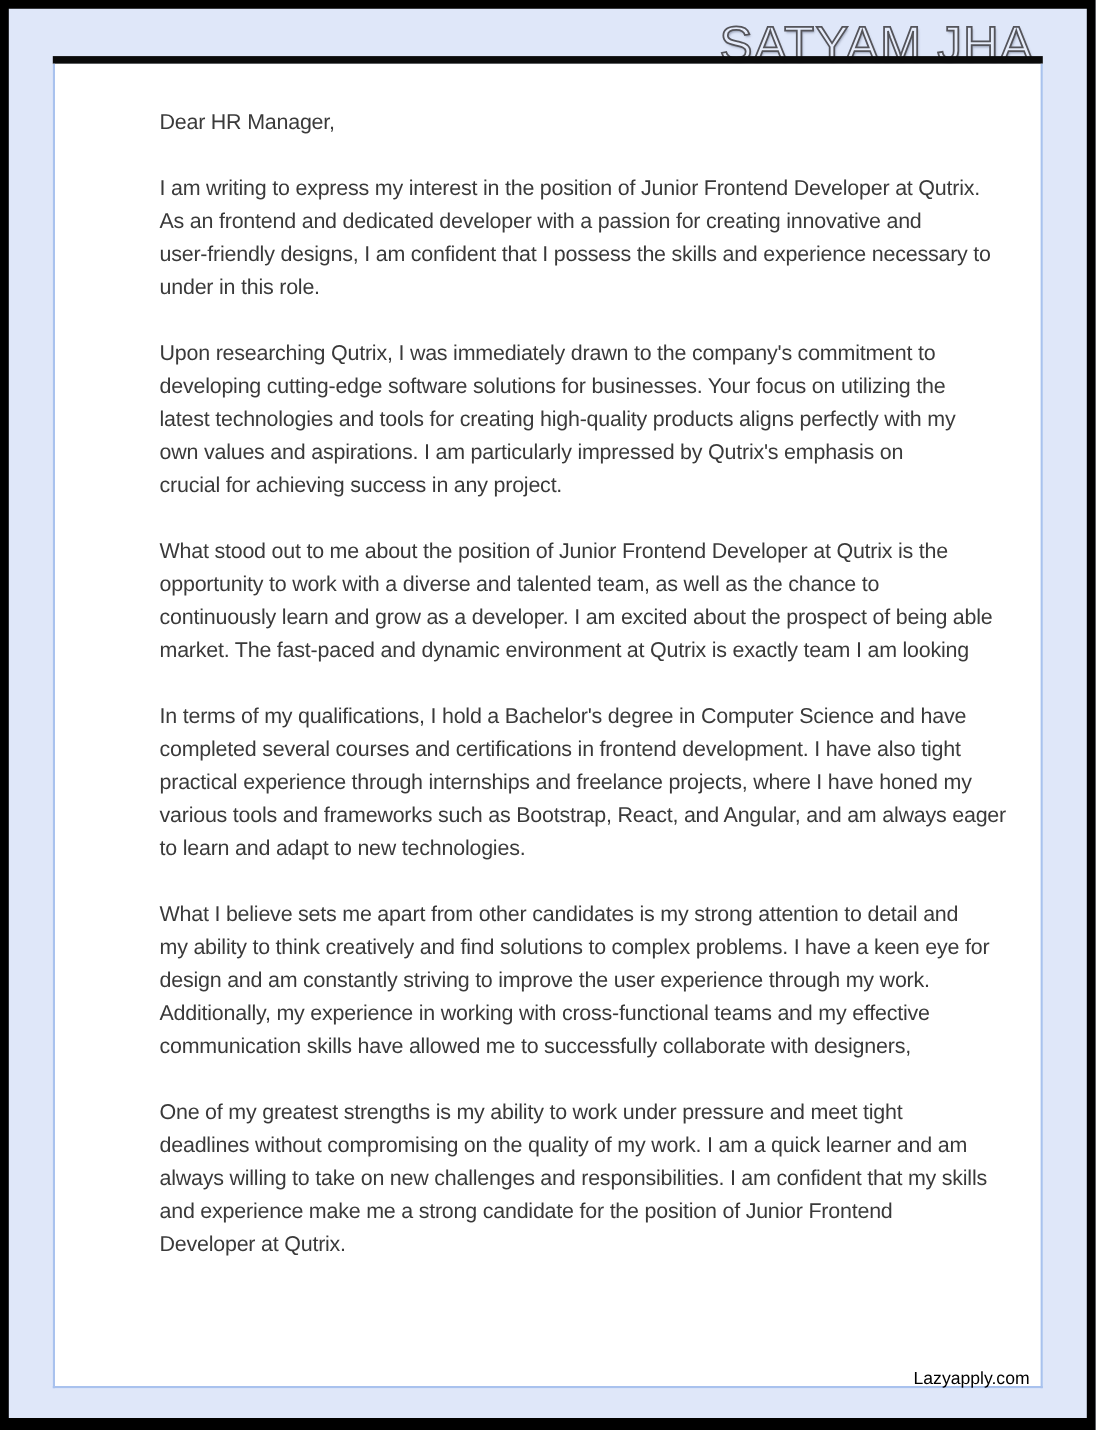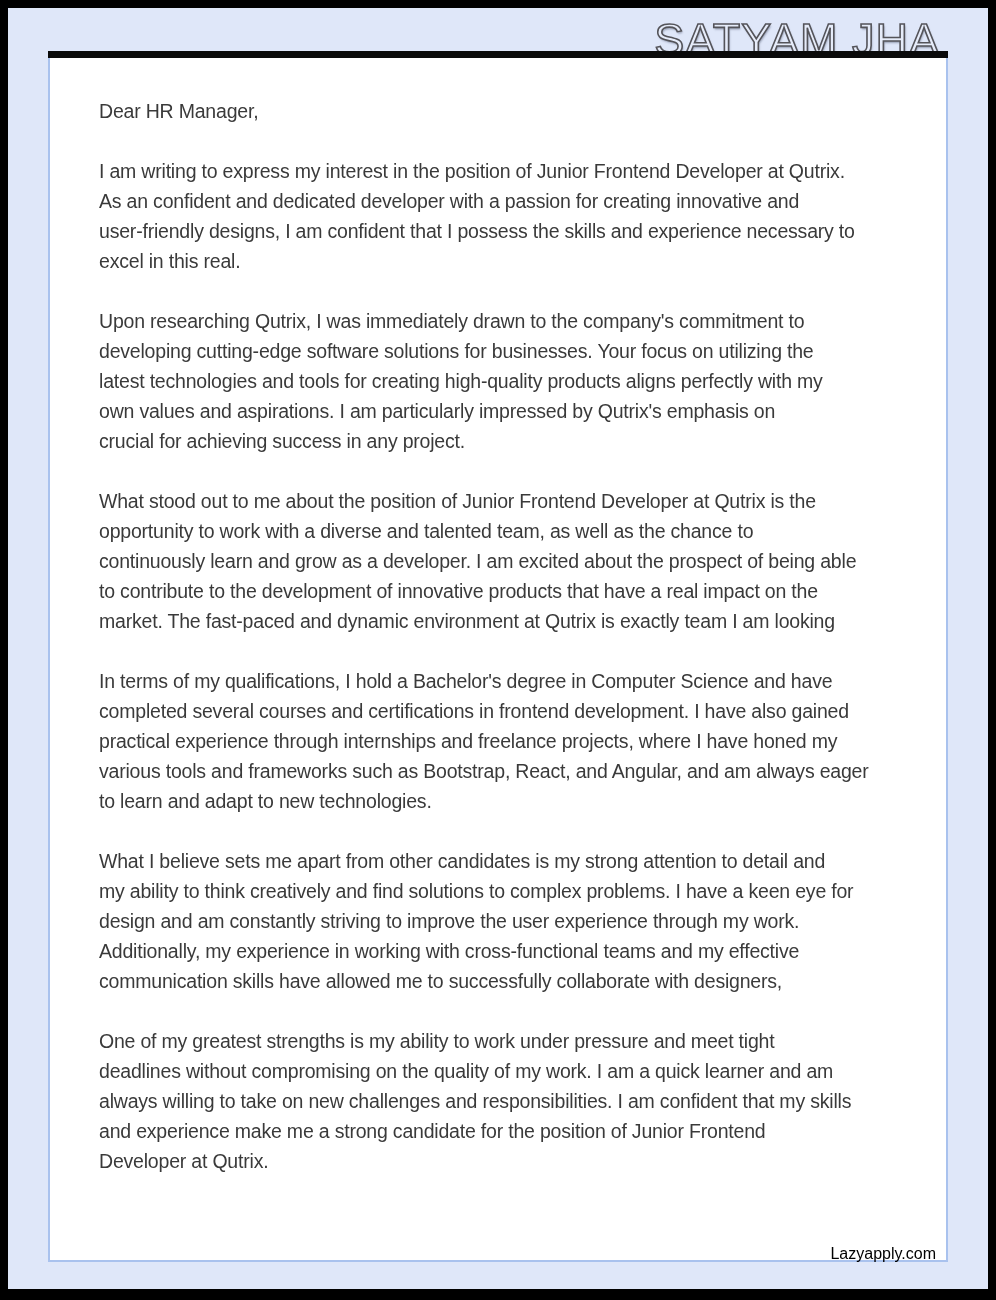--- a/index.html
+++ b/index.html
@@ -63,21 +63,21 @@
   .letter-body {
     position: absolute;
     left: 91px;   
     top: 88px;
     width: 800px;
     color: var(--text);
     font-size: 19.5px;
     line-height: 30px;
     letter-spacing: -0.2px;
   }
-  .line { white-space: nowrap; }
+  .line { white-space: nowrap; margin-left: 46px; }
   .para { margin-top: 30px; }
 
   .watermark {
     position: absolute;
     right: 52px;
     top: 1237px;
     font-size: 16px;
     line-height: 18px;
     color: #000000;
     letter-spacing: 0;
@@ -92,44 +92,43 @@
 
   <div class="divider"></div>
 
   <div class="sheet"></div>
 
   <div class="letter-body">
     <div class="line">Dear HR Manager,</div>
 
     <div class="para">
       <div class="line">I am writing to express my interest in the position of Junior Frontend Developer at Qutrix.</div>
-      <div class="line">As an confident and dedicated developer with a passion for creating innovative and</div>
+      <div class="line">As an frontend and dedicated developer with a passion for creating innovative and</div>
       <div class="line">user-friendly designs, I am confident that I possess the skills and experience necessary to</div>
-      <div class="line">excel in this real.</div>
+      <div class="line">under in this role.</div>
     </div>
 
     <div class="para">
       <div class="line">Upon researching Qutrix, I was immediately drawn to the company's commitment to</div>
       <div class="line">developing cutting-edge software solutions for businesses. Your focus on utilizing the</div>
       <div class="line">latest technologies and tools for creating high-quality products aligns perfectly with my</div>
       <div class="line">own values and aspirations. I am particularly impressed by Qutrix's emphasis on</div>
       <div class="line">crucial for achieving success in any project.</div>
     </div>
 
     <div class="para">
       <div class="line">What stood out to me about the position of Junior Frontend Developer at Qutrix is the</div>
       <div class="line">opportunity to work with a diverse and talented team, as well as the chance to</div>
       <div class="line">continuously learn and grow as a developer. I am excited about the prospect of being able</div>
-      <div class="line">to contribute to the development of innovative products that have a real impact on the</div>
       <div class="line">market. The fast-paced and dynamic environment at Qutrix is exactly team I am looking</div>
     </div>
 
     <div class="para">
       <div class="line">In terms of my qualifications, I hold a Bachelor's degree in Computer Science and have</div>
-      <div class="line">completed several courses and certifications in frontend development. I have also gained</div>
+      <div class="line">completed several courses and certifications in frontend development. I have also tight</div>
       <div class="line">practical experience through internships and freelance projects, where I have honed my</div>
       <div class="line">various tools and frameworks such as Bootstrap, React, and Angular, and am always eager</div>
       <div class="line">to learn and adapt to new technologies.</div>
     </div>
 
     <div class="para">
       <div class="line">What I believe sets me apart from other candidates is my strong attention to detail and</div>
       <div class="line">my ability to think creatively and find solutions to complex problems. I have a keen eye for</div>
       <div class="line">design and am constantly striving to improve the user experience through my work.</div>
       <div class="line">Additionally, my experience in working with cross-functional teams and my effective</div>

